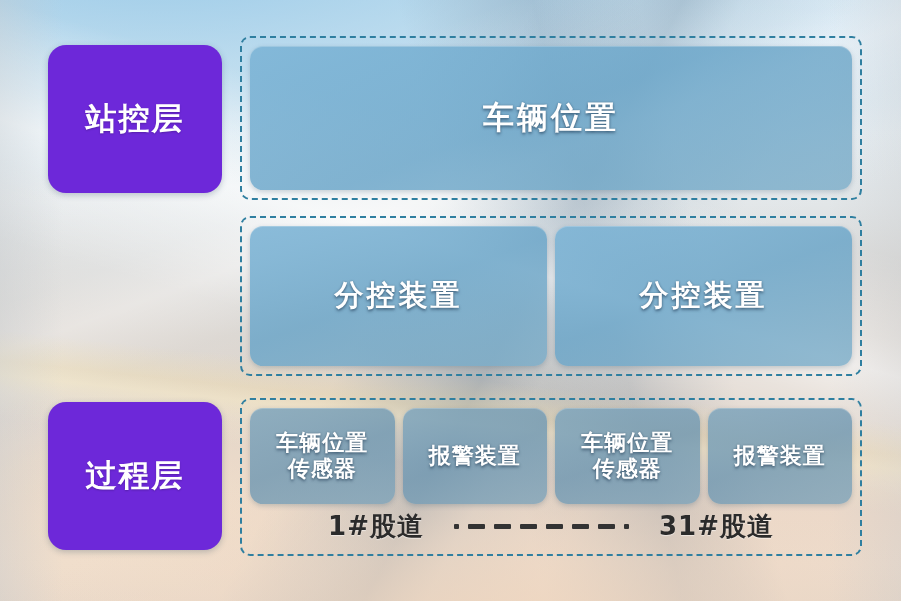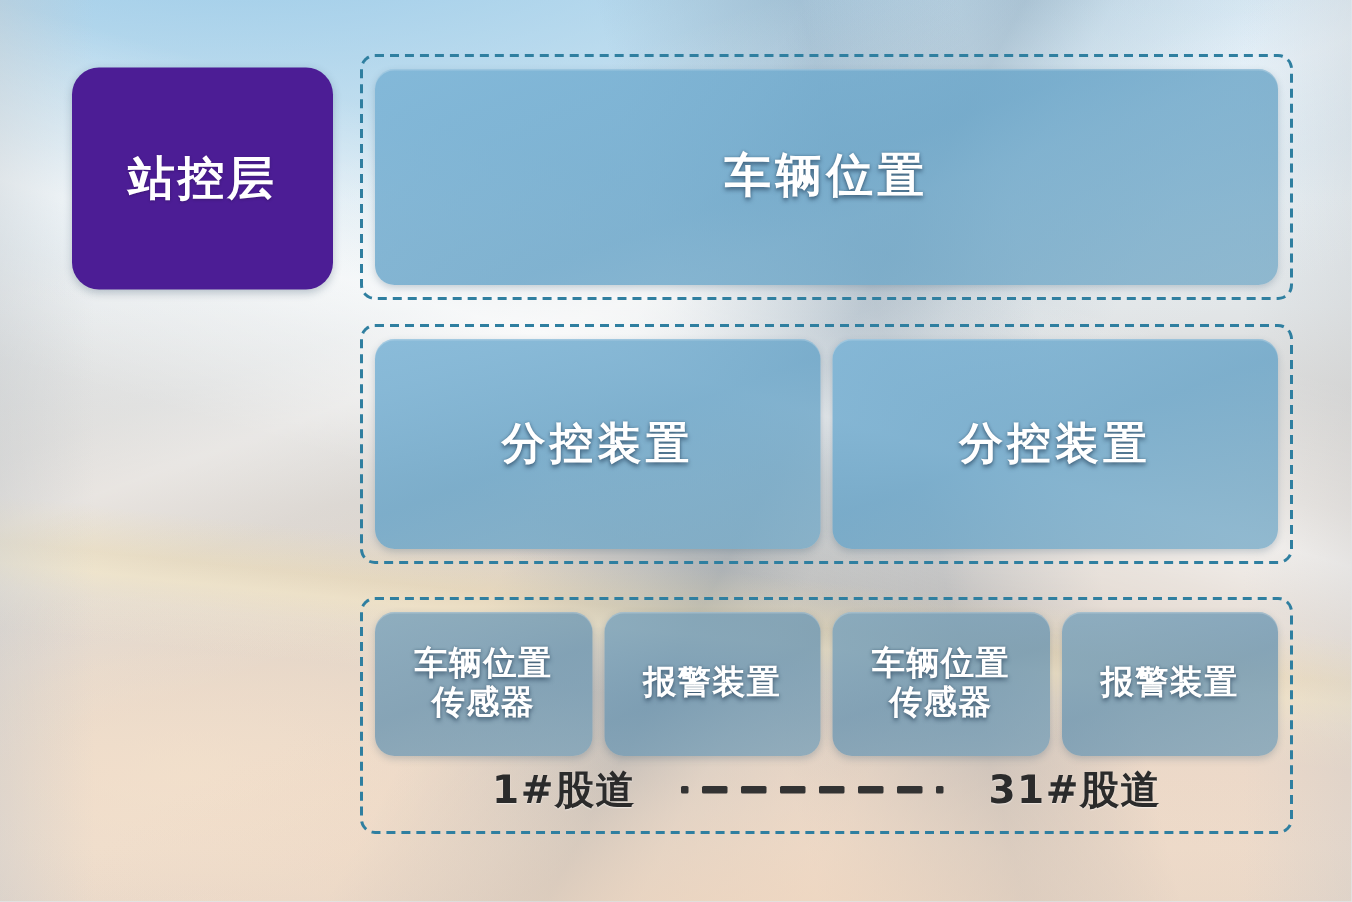--- a/index.html
+++ b/index.html
@@ -81,21 +81,21 @@
   }
   .bg-vignette{
     background:
       linear-gradient(to right, rgba(196,201,205,.38) 0%, rgba(255,255,255,0) 7%),
       linear-gradient(to left, rgba(198,200,202,.30) 0%, rgba(255,255,255,0) 8%);
   }
 
   
   .layer-label{
     position:absolute;left:48px;width:174px;
-    background:#4c1d95;
+    background:#6d28d9;
     border-radius:18px;
     display:flex;align-items:center;justify-content:center;
     color:#ffffff;
     font-size:31px;font-weight:bold;letter-spacing:2px;
     box-shadow:0 2px 6px rgba(40,70,95,.28);
     text-shadow:0 1px 2px rgba(0,0,0,.22);
   }
   #label-0{top:45px;height:148px;}
   #label-1{top:222px;height:148px;}
   #label-2{top:402px;height:148px;}
@@ -170,20 +170,23 @@
   <div class="bg-layer bg-dark-diag2"></div>
   <div class="bg-layer bg-streak-a"></div>
   <div class="bg-layer bg-streak-b"></div>
   <div class="bg-layer bg-warm-glow"></div>
   <div class="bg-layer bg-gold-streak"></div>
   <div class="bg-layer bg-vignette"></div>
 
   <div class="layer-label" id="label-0">
     <span>站控层</span>
   </div>
+  <div class="layer-label" id="label-2">
+    <span>过程层</span>
+  </div>
 
   <div class="group" id="group-0">
     <div class="group-inner">
       <div class="node lvl-1">
         <span>车辆位置</span>
       </div>
     </div>
   </div>
 
   <div class="group" id="group-1">

